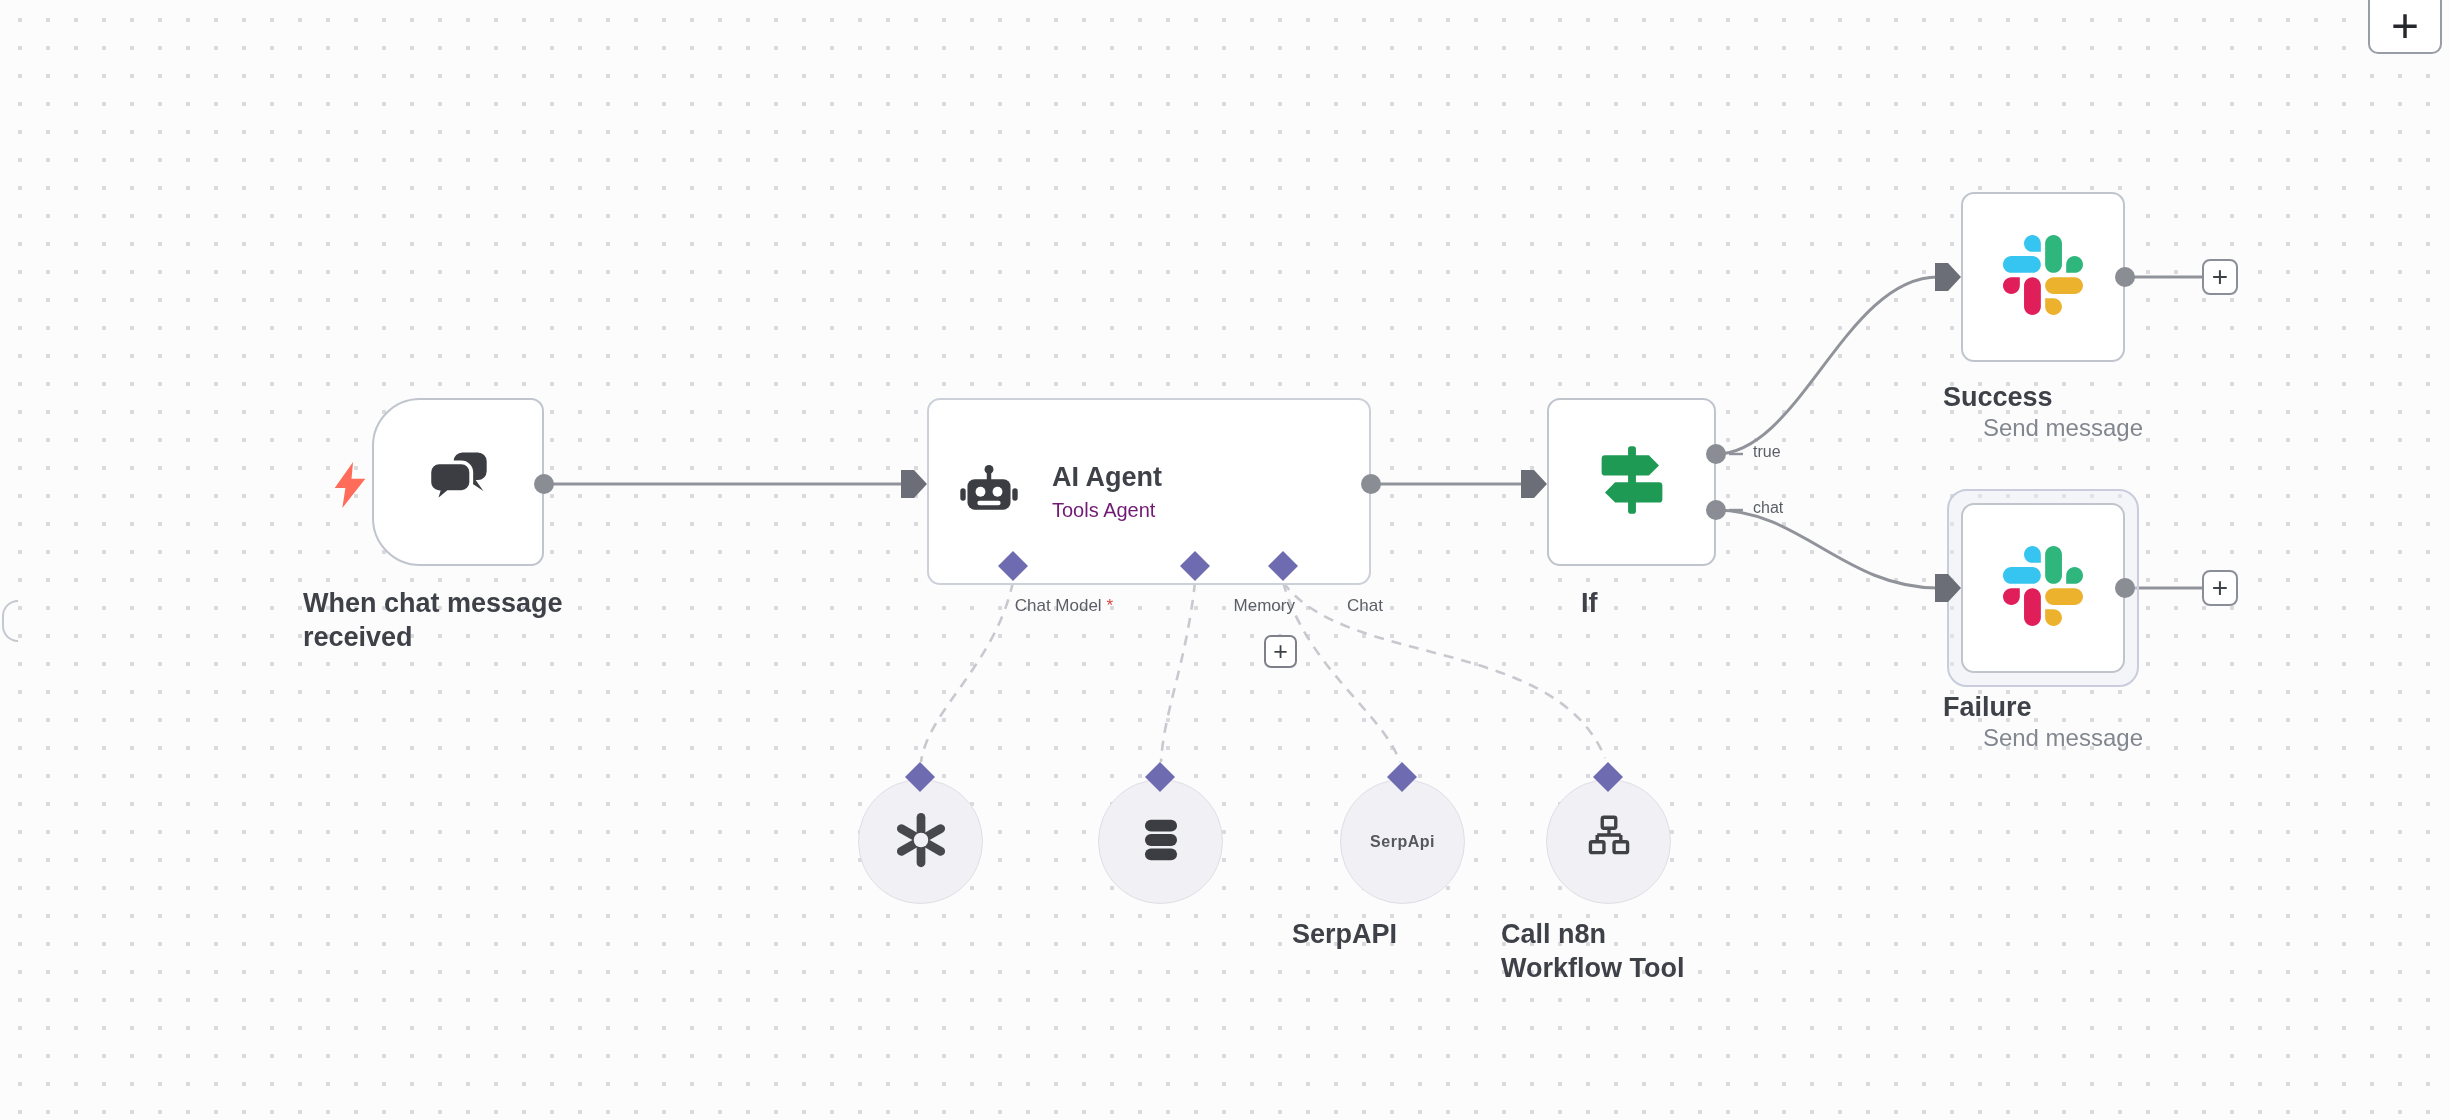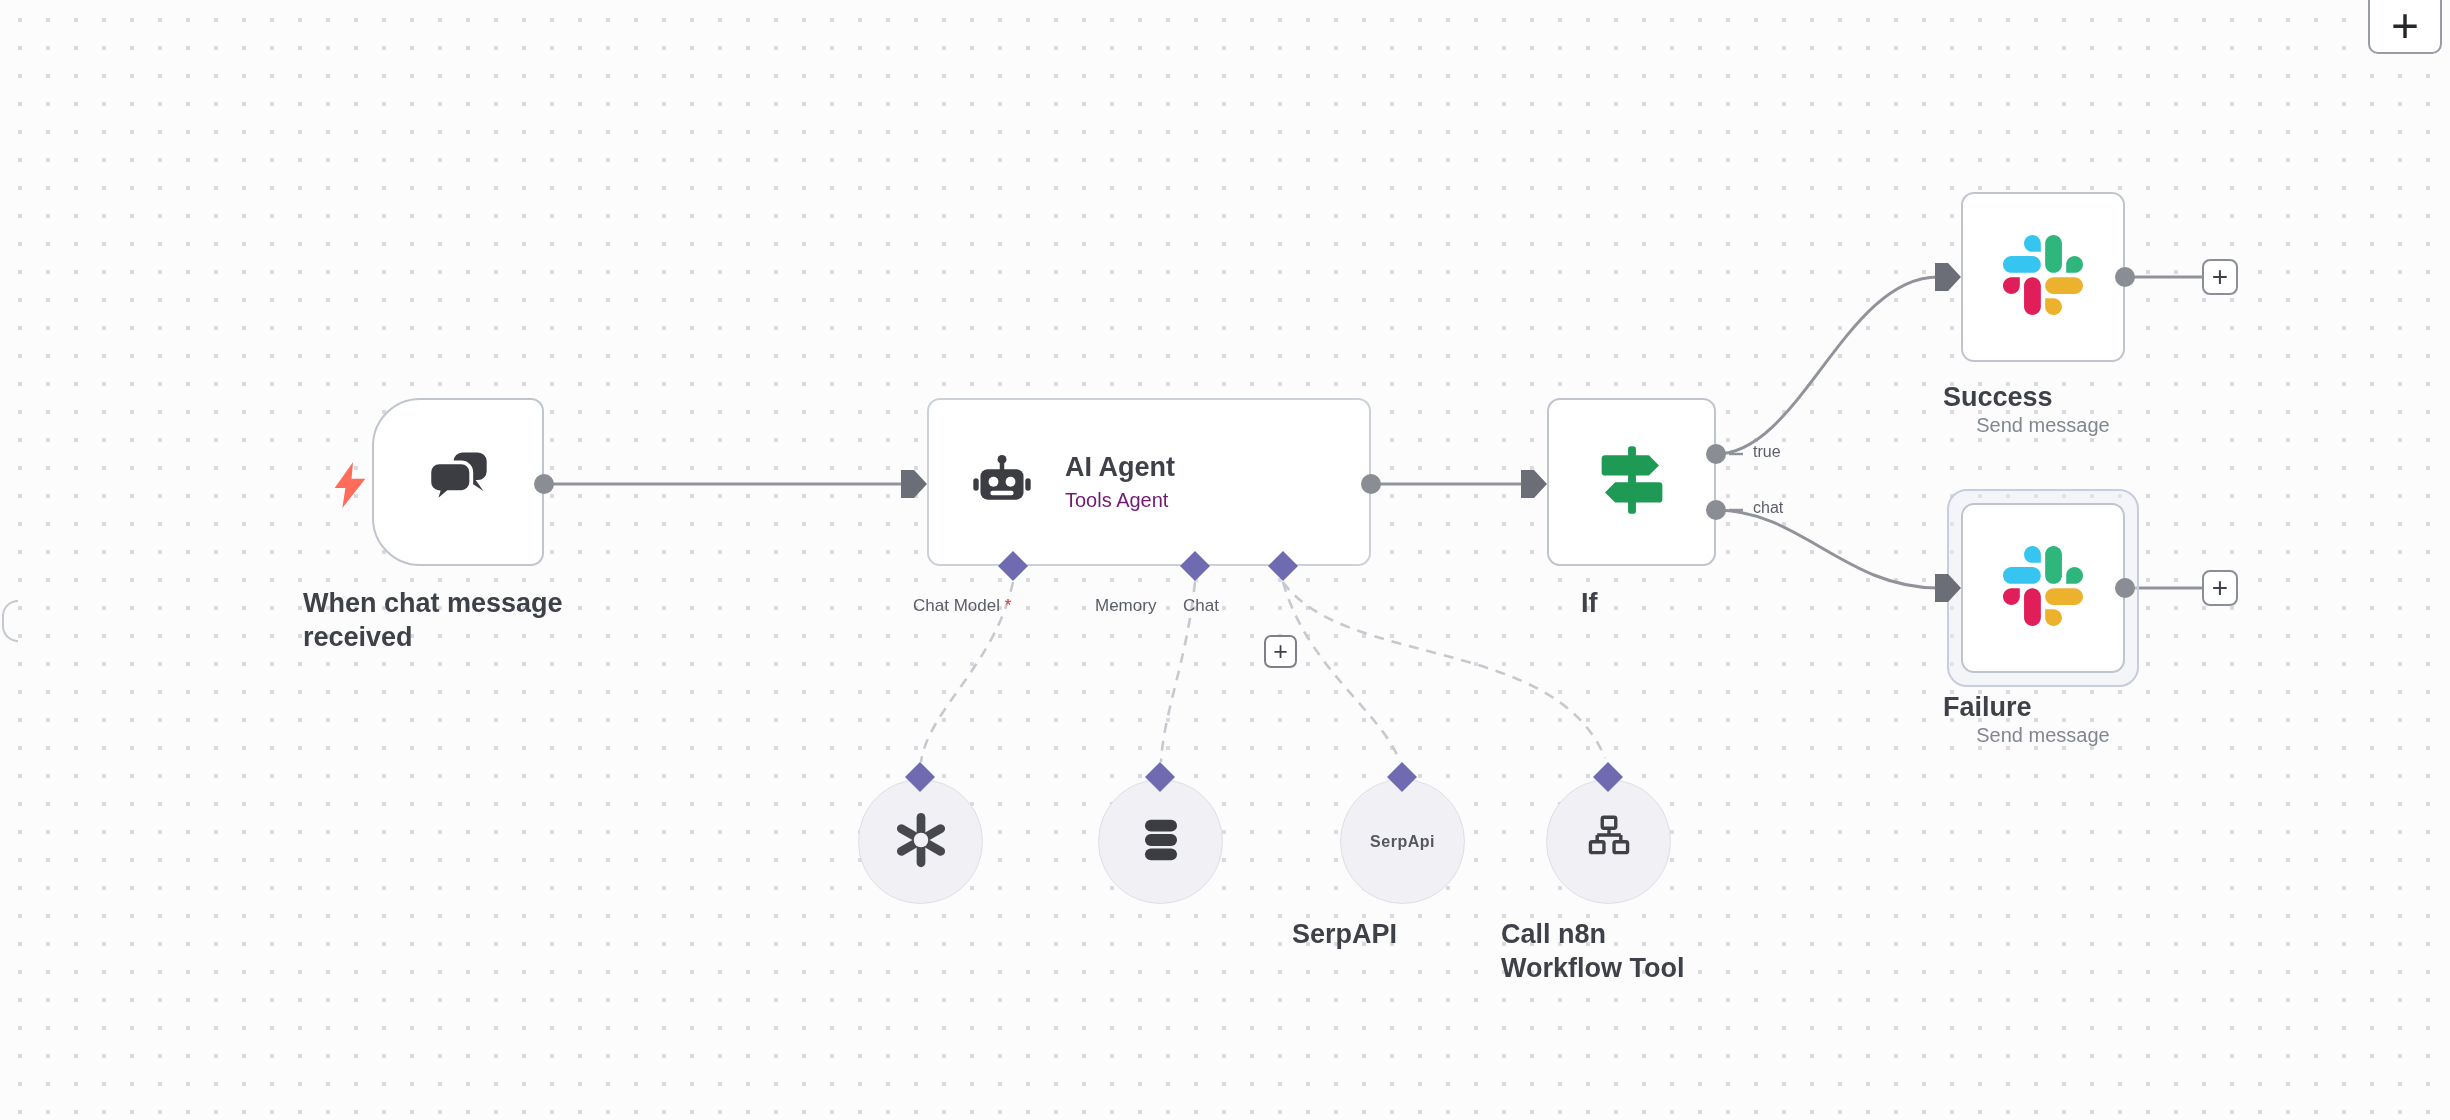--- a/index.html
+++ b/index.html
@@ -4,40 +4,40 @@
 <style>
   *{margin:0;padding:0;box-sizing:border-box}
   html,body{width:2450px;height:1120px;overflow:hidden;font-family:"Liberation Sans",sans-serif}
   .canvas{position:relative;width:2450px;height:1120px;background-color:#fcfcfd;
     background-image:radial-gradient(circle,#d9d9de 2.1px,transparent 2.5px);
     background-size:28px 28px;background-position:6px 6px}
   svg.layer{position:absolute;left:0;top:0;pointer-events:none}
   .node{position:absolute;background:#fff;border:2.4px solid #bfc4cd;border-radius:13px}
   .node-trigger{left:372px;top:398px;width:172px;height:168px;border-radius:48px 13px 13px 48px;
     display:flex;align-items:center;justify-content:center}
-  .node-agent{left:927px;top:398px;width:444px;height:168px;display:flex;align-items:center;
-    gap:34px;padding-left:44px;border-color:#ccd0d9}
+  .node-agent{left:927px;top:398px;width:444px;height:187px;display:flex;align-items:center;
+    gap:34px;padding-left:31px;border-color:#ccd0d9}
   .node-if{left:1547px;top:398px;width:169px;height:168px;display:flex;align-items:center;justify-content:center}
   .node-slack{width:164px;height:170px;display:flex;align-items:center;justify-content:center}
   .node-success{left:1961px;top:192px}
   .node-failure{left:1961px;top:503px}
   .select-ring{position:absolute;left:1947px;top:489px;width:192px;height:198px;
     border:2.5px solid #c8ccdc;border-radius:20px;background:rgba(234,237,245,.45)}
   .round-node{position:absolute;width:125px;height:125px;border-radius:50%;background:#f0f0f5;
     border:1.5px solid #dedee7;display:flex;align-items:center;justify-content:center}
   .rn-openai{left:858px;top:779px}
   .rn-memory{left:1098px;top:779px}
   .rn-serp{left:1340px;top:779px}
   .rn-n8n{left:1546px;top:779px}
   .agent-texts{display:flex;flex-direction:column;gap:6px}
   .agent-title{font-size:27px;font-weight:700;color:#3e4147}
   .agent-sub{font-size:20px;color:#701a75}
   .nlabel{position:absolute;text-align:left;font-size:27px;font-weight:700;color:#3e4147;line-height:34px}
-  .nsub{position:absolute;text-align:center;font-size:20px;color:#82868f}
-  .conn-label{position:absolute;font-size:17px;color:#5a5e66;text-align:left;white-space:nowrap}
+  .nsub{position:absolute;text-align:right;font-size:24px;color:#82868f}
+  .conn-label{position:absolute;font-size:17px;color:#5a5e66;text-align:right;white-space:nowrap}
   .req{color:#d9433c}
   .tf-label{position:absolute;font-size:16px;color:#5a5e66}
   .plusbox{position:absolute;width:36px;height:36px;border:2.4px solid #8a8e96;border-radius:8px;
     background:#fff;color:#3e4147;font-size:28px;display:flex;align-items:center;justify-content:center}
   .tool-plus{left:1264px;top:635px;width:33px;height:33px;font-size:25px;border-radius:7px;border-color:#7d8089}
   .plus-success{left:2202px;top:259px}
   .plus-failure{left:2202px;top:570px}
   .addbtn{position:absolute;left:2368px;top:-12px;width:74px;height:66px;border:2.6px solid #989ca4;
     border-radius:10px;background:#fff;color:#26282d;font-size:48px;display:flex;align-items:center;
     justify-content:center;padding-top:8px}

